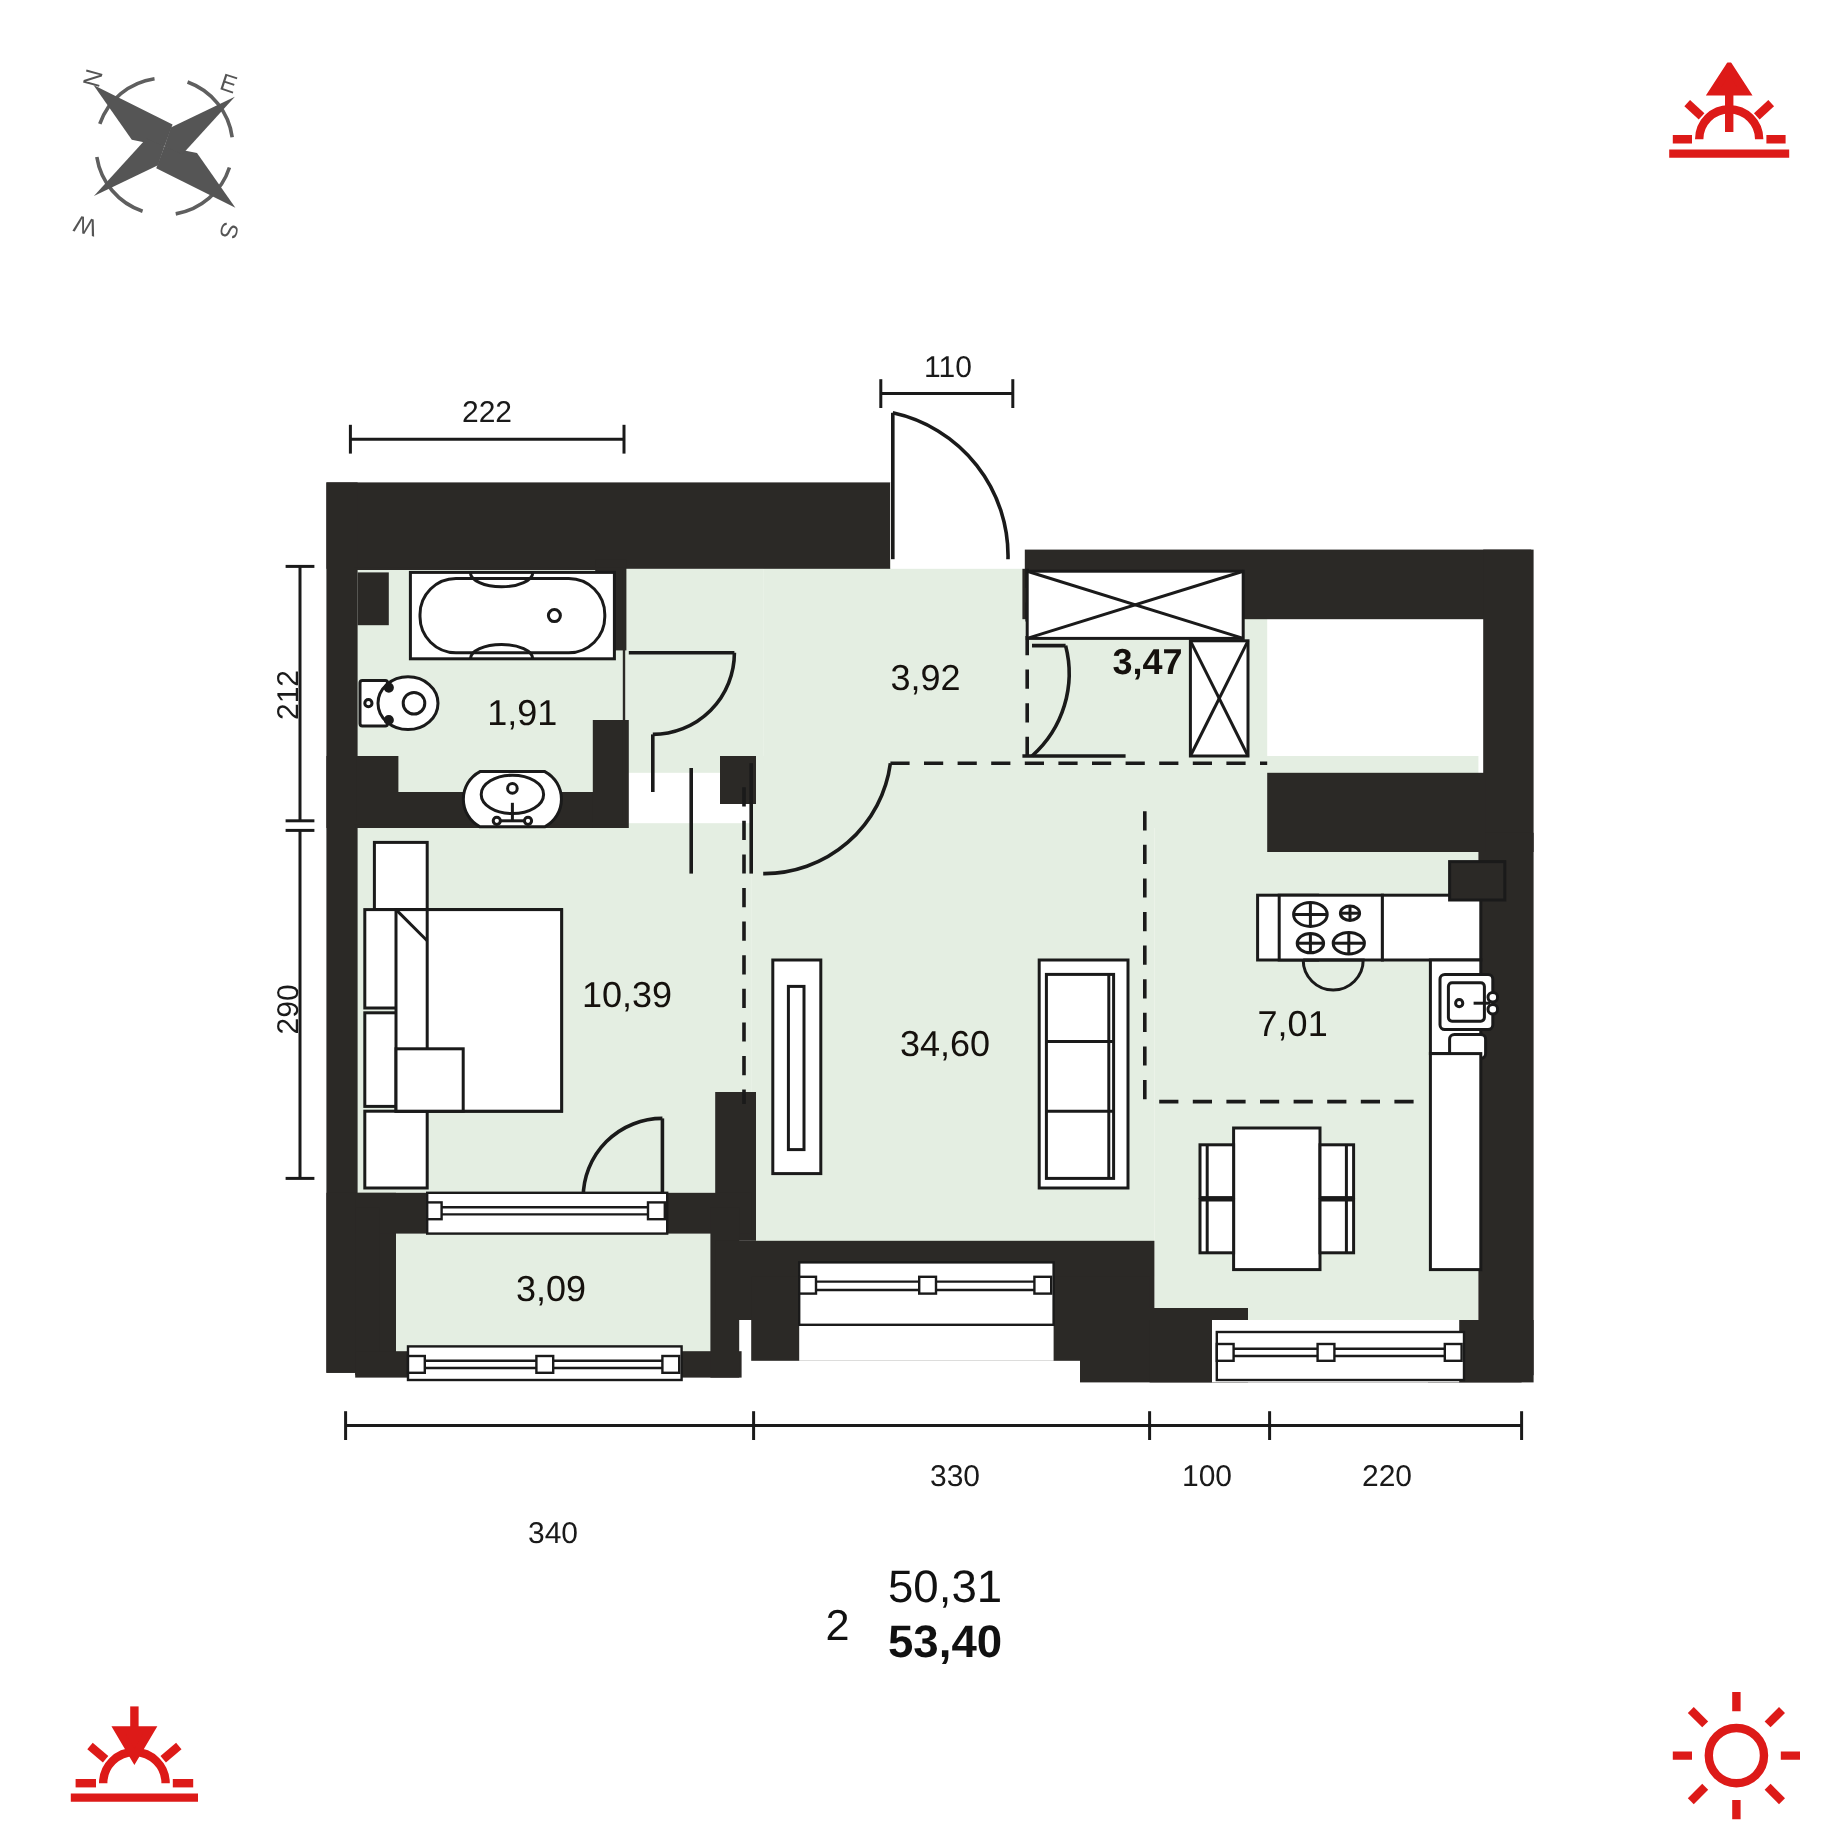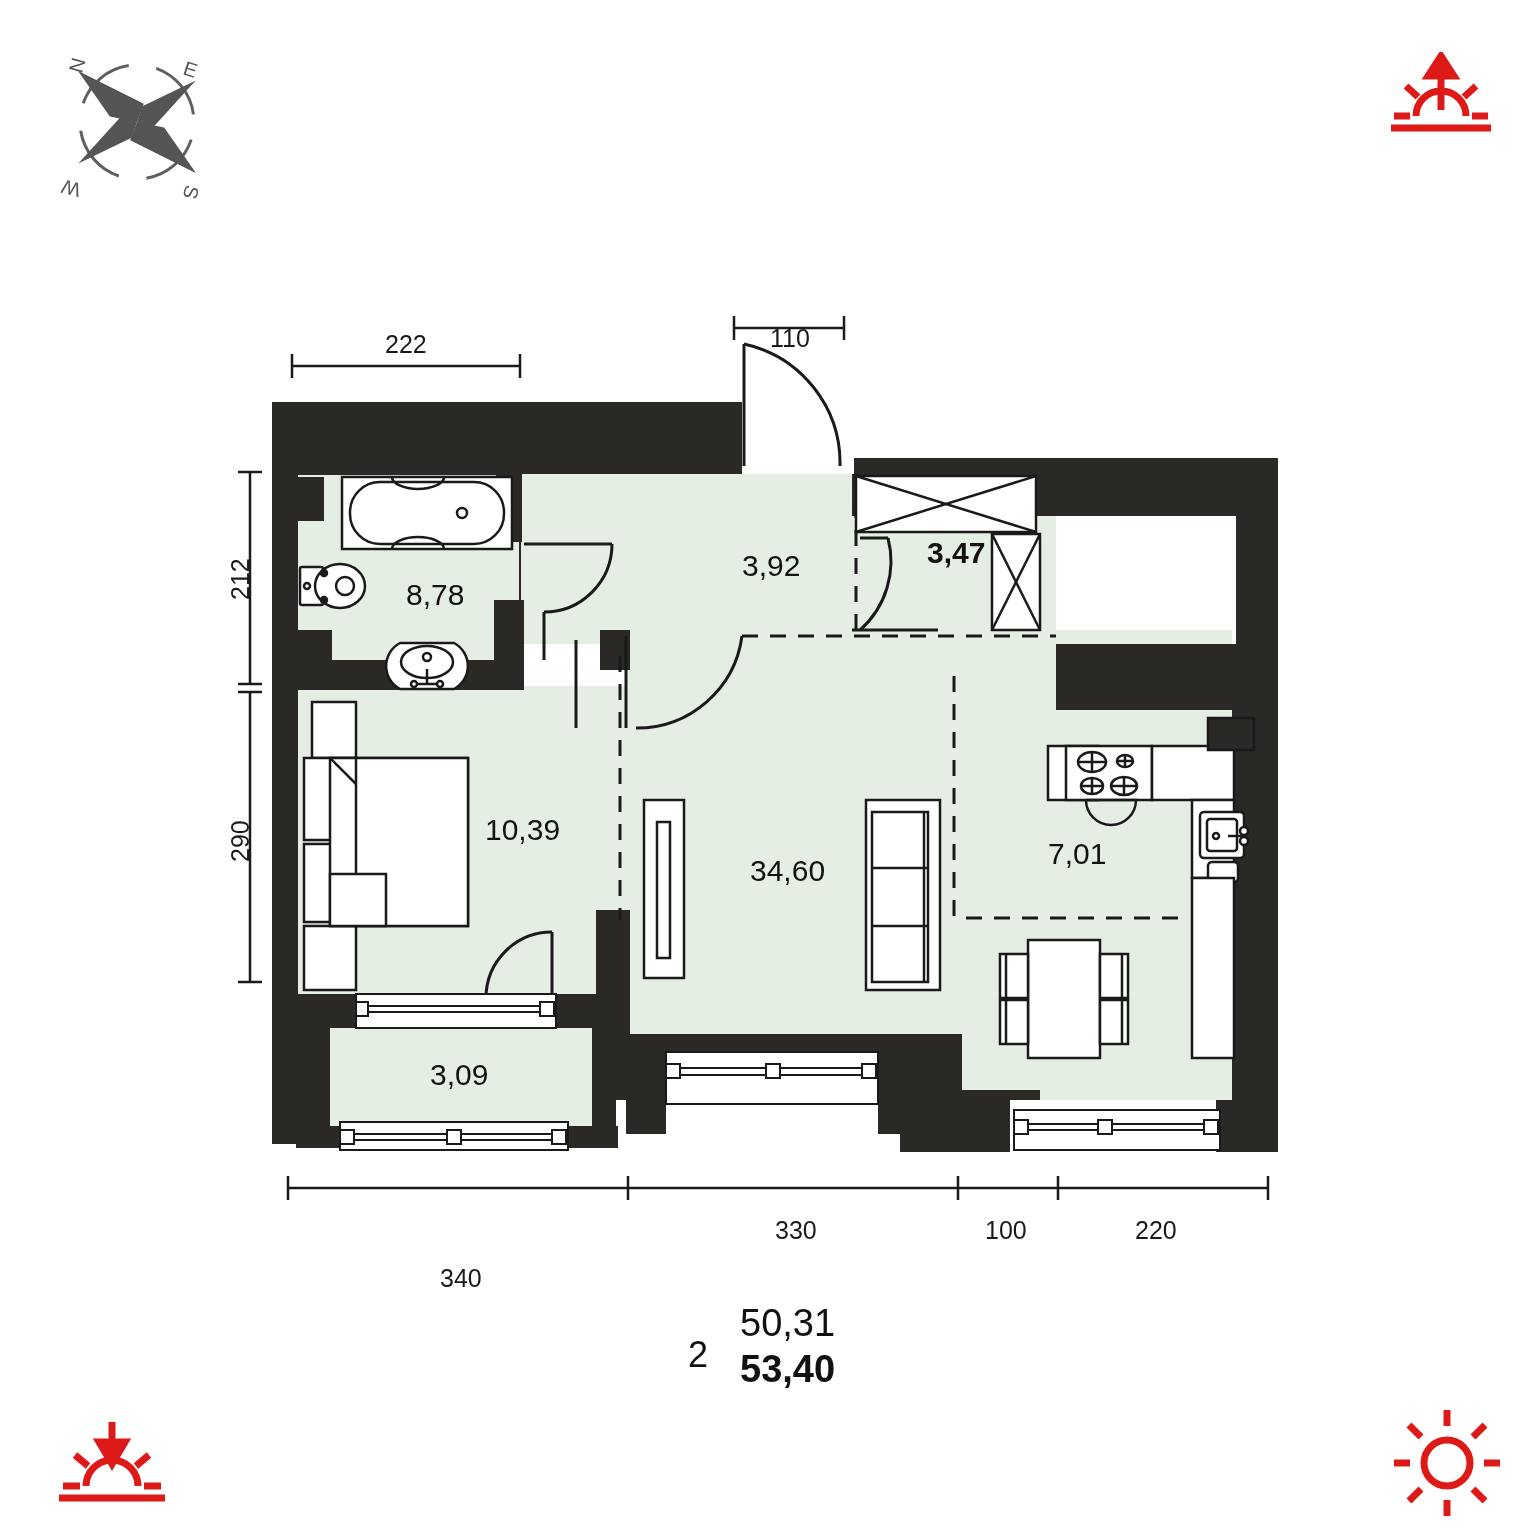--- a/index.html
+++ b/index.html
@@ -405,30 +405,30 @@
         <line x1="288" y1="1188" x2="1268" y2="1188"></line>
         <line x1="288" y1="1176" x2="288" y2="1200"></line>
         <line x1="628" y1="1176" x2="628" y2="1200"></line>
         <line x1="958" y1="1176" x2="958" y2="1200"></line>
         <line x1="1058" y1="1176" x2="1058" y2="1200"></line>
         <line x1="1268" y1="1176" x2="1268" y2="1200"></line>
       </g>
     </svg>
   </div>
 
-  <div class="area" style="left:406px;top:578px;">8,78</div>
+  <div class="area" style="left:406px;top:578px;">1,91</div>
   <div class="area" style="left:742px;top:549px;">3,92</div>
   <div class="area" style="left:927px;top:536px;font-weight:bold;">3,47</div>
   <div class="area" style="left:485px;top:813px;">10,39</div>
   <div class="area" style="left:750px;top:854px;">34,60</div>
   <div class="area" style="left:1048px;top:837px;">7,01</div>
   <div class="area" style="left:430px;top:1058px;">3,09</div>
 
   <div class="dim" style="left:385px;top:330px;">222</div>
-  <div class="dim" style="left:770px;top:292px;margin-top:32px;">110</div>
+  <div class="dim" style="left:770px;top:292px;">110</div>
 
   <div class="dim dim-v" style="left:226px;top:600px;transform:rotate(-90deg);">212</div>
   <div class="dim dim-v" style="left:226px;top:862px;transform:rotate(-90deg);">290</div>
 
   <div class="dim" style="left:440px;top:1264px;">340</div>
   <div class="dim" style="left:775px;top:1216px;">330</div>
   <div class="dim" style="left:985px;top:1216px;">100</div>
   <div class="dim" style="left:1135px;top:1216px;">220</div>
 
   <div class="summary">

